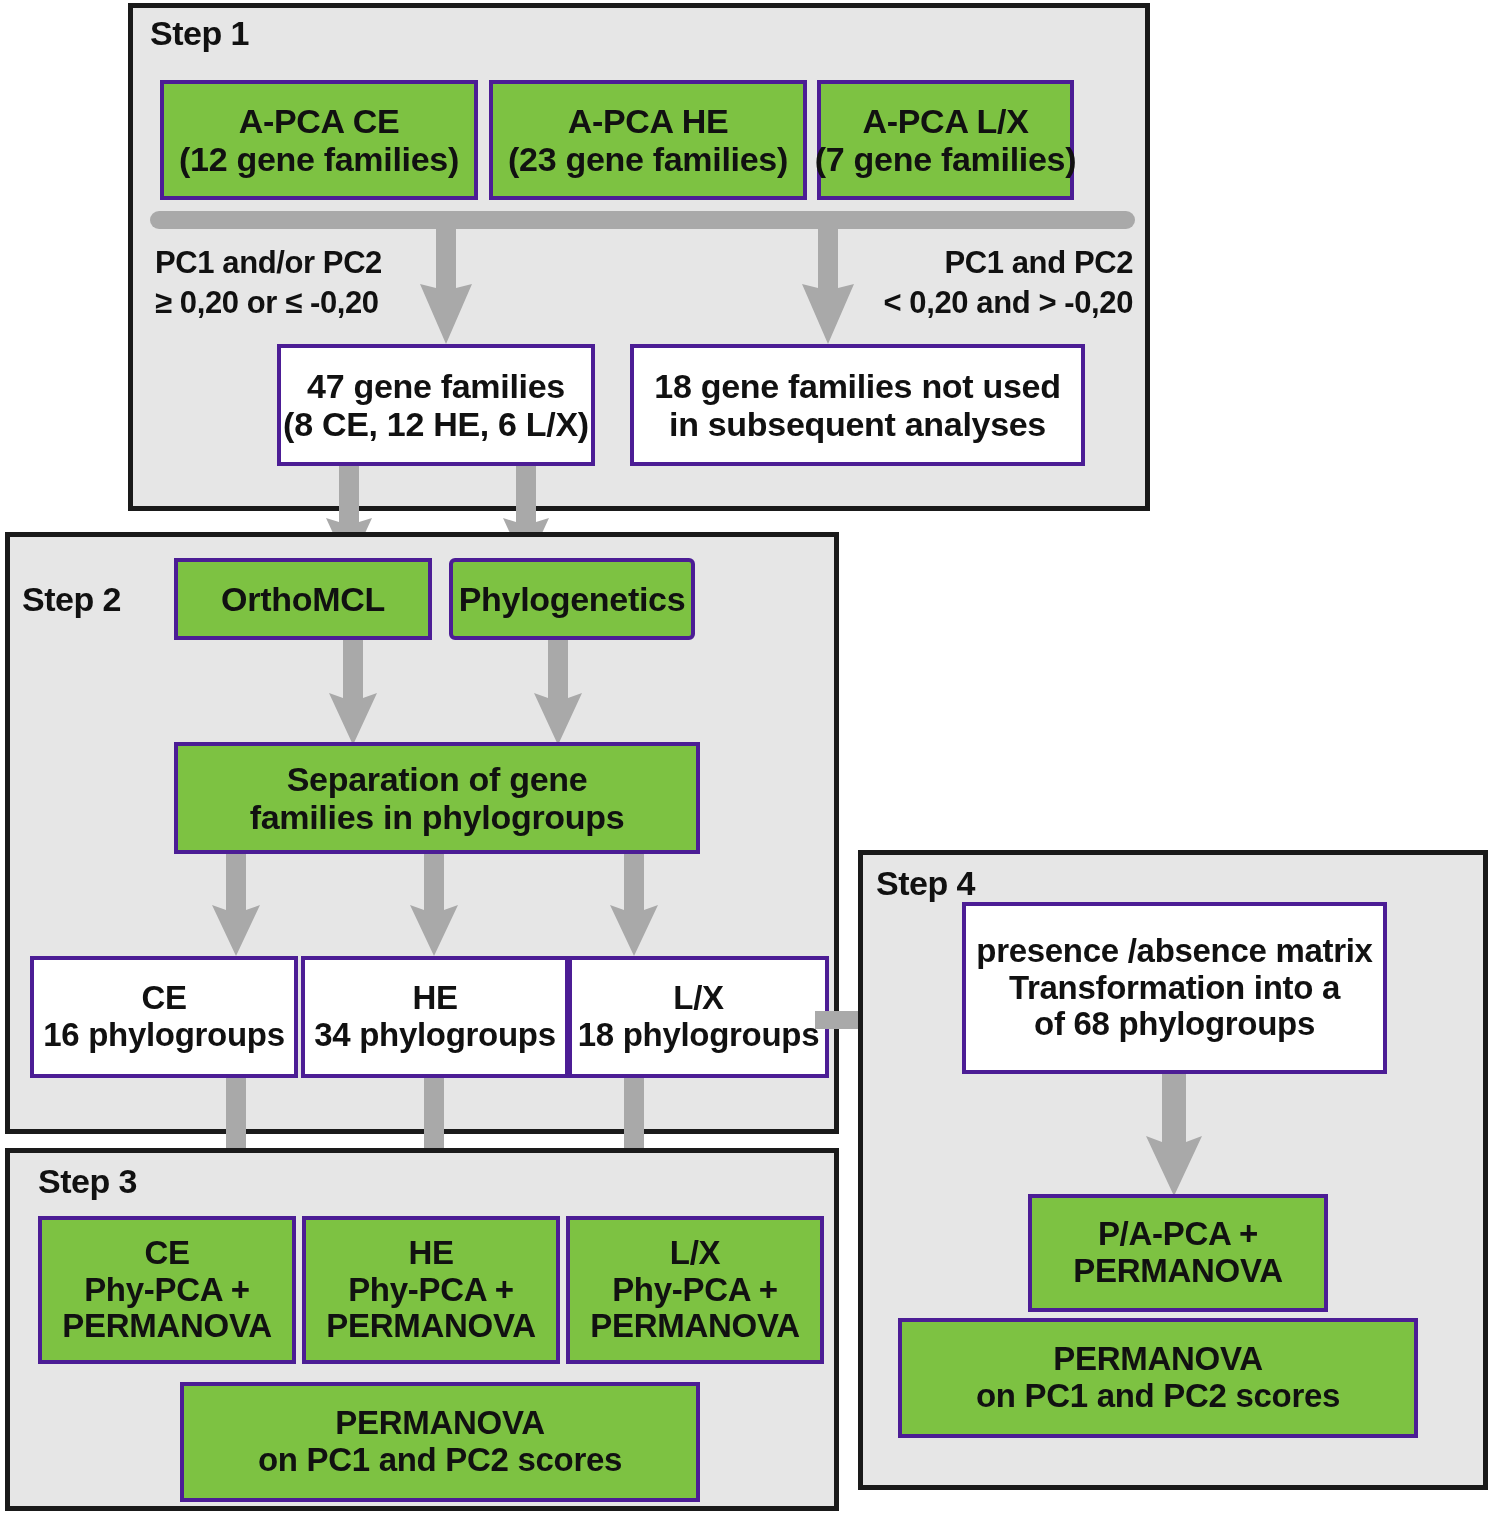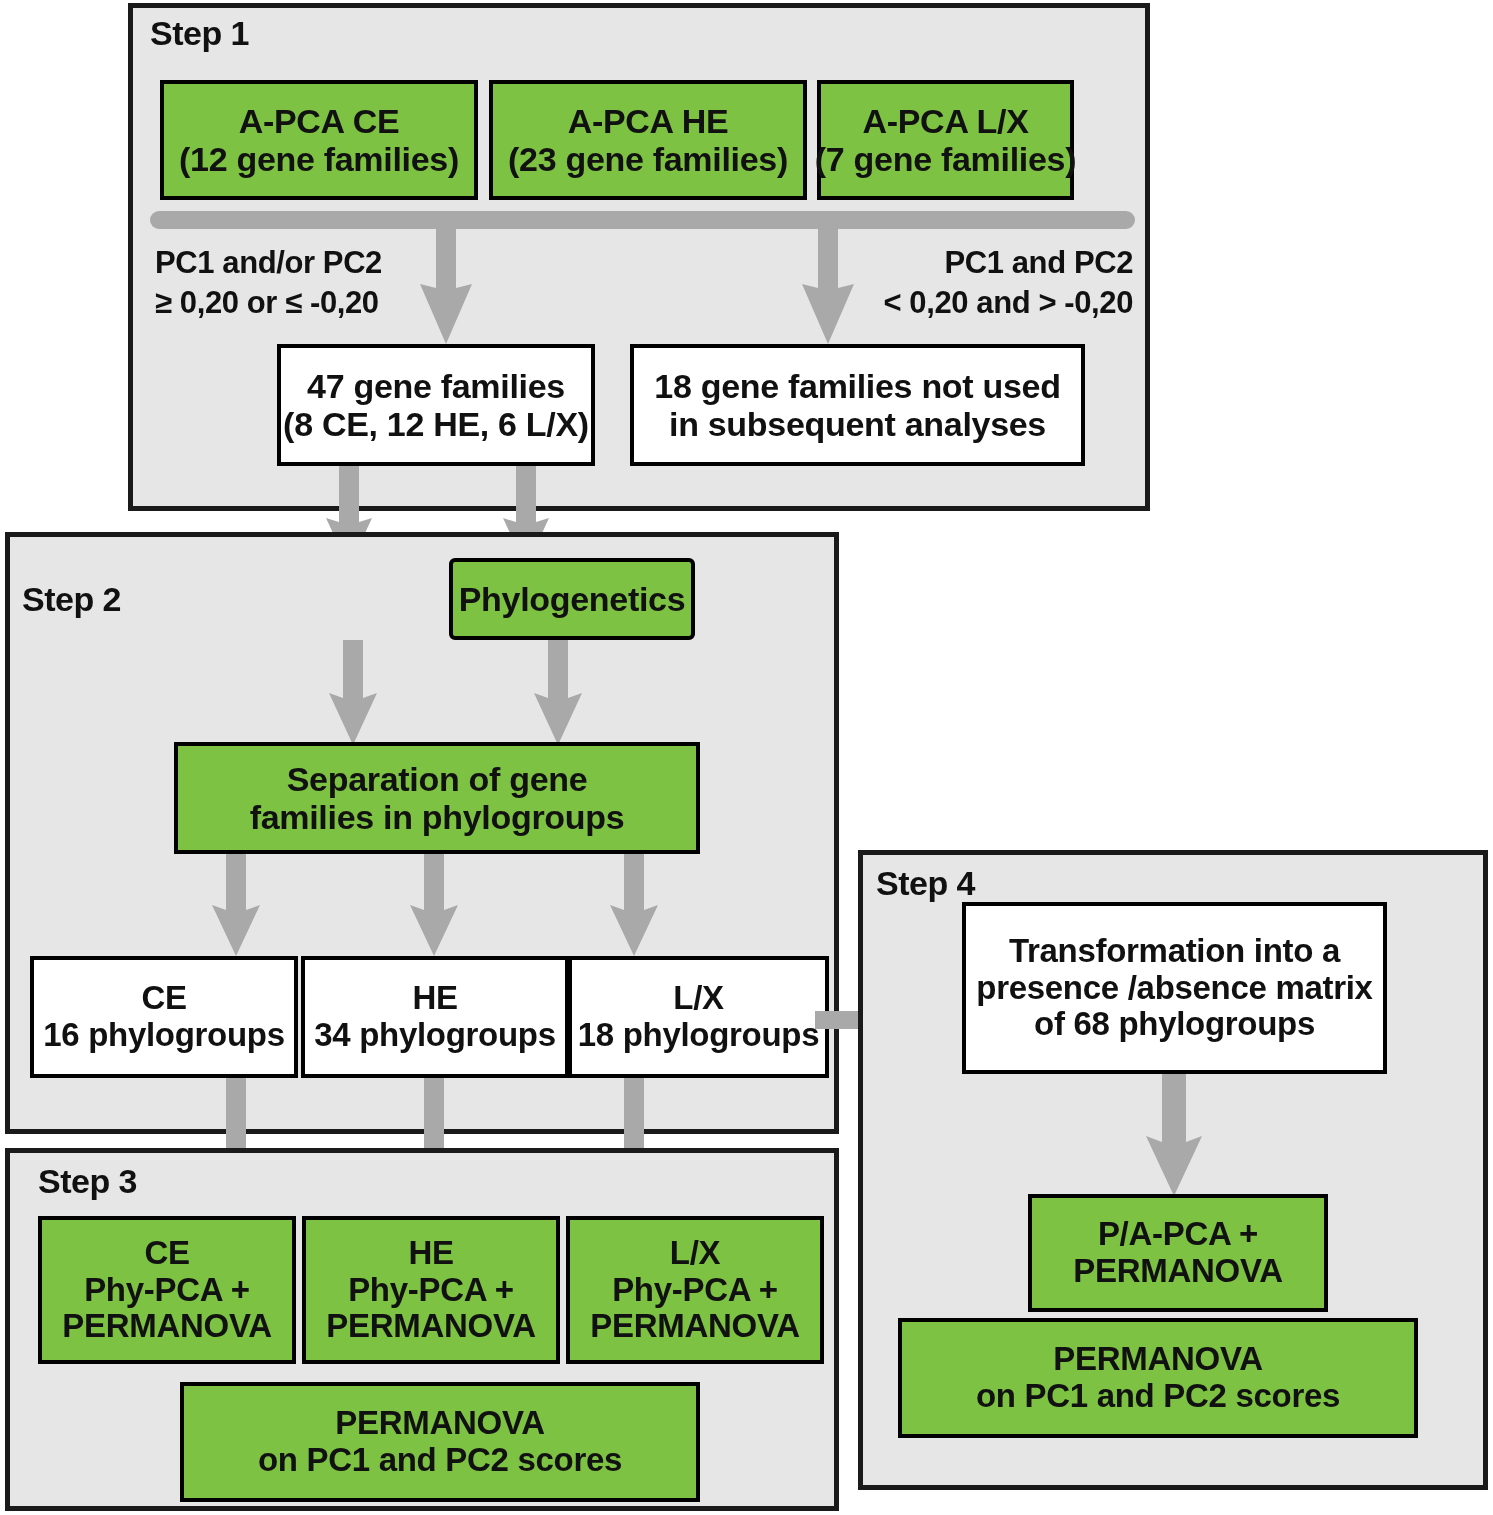--- a/index.html
+++ b/index.html
@@ -17,21 +17,21 @@
     font-weight:bold;
     font-size:34px;
     color:#111;
     letter-spacing:-0.5px;
     white-space:nowrap;
   }
 
   .node{
     position:absolute;
     box-sizing:border-box;
-    border:4px solid #000000;
+    border:4px solid #4c1d95;
     display:flex;
     flex-direction:column;
     align-items:center;
     justify-content:center;
     text-align:center;
     font-weight:bold;
     color:#111;
     line-height:1.12;
     letter-spacing:-0.3px;
   }
@@ -125,20 +125,23 @@
   </div>
   <div class="arrow" style="left:497px;top:466px;">
     <svg width="58" height="102" viewBox="0 0 58 102">
       <path d="M19 0 H39 V56 L52 52 L29 102 L6 52 L19 56 Z" fill="#a9a9a9"></path>
     </svg>
   </div>
 
   <div class="panel" style="left:5px;top:532px;width:834px;height:602px;"></div>
   <div class="panel-label" style="left:22px;top:552px;margin-top:28px;">Step 2</div>
 
+  <div class="node green fs34" style="left:174px;top:558px;width:258px;height:82px;">
+    <span class="ln">OrthoMCL</span>
+  </div>
 
   <div class="node green fs34" style="left:449px;top:558px;width:246px;height:82px;border-radius:6px;">
     <span class="ln">Phylogenetics</span>
   </div>
 
   <div class="arrow" style="left:322px;top:640px;">
     <svg width="62" height="105" viewBox="0 0 62 105">
       <path d="M21 0 H41 V58 L55 53 L31 105 L7 53 L21 58 Z" fill="#a9a9a9"></path>
     </svg>
   </div>
@@ -225,22 +228,22 @@
 
   <div class="node green fs33" style="left:180px;top:1382px;width:520px;height:120px;">
     <span class="ln">PERMANOVA</span>
     <span class="ln">on PC1 and PC2 scores</span>
   </div>
 
   <div class="panel" style="left:858px;top:850px;width:630px;height:640px;"></div>
   <div class="panel-label" style="left:876px;top:864px;">Step 4</div>
 
   <div class="node white fs33" style="left:962px;top:902px;width:425px;height:172px;">
+    <span class="ln">presence /absence matrix</span>
     <span class="ln">Transformation into a</span>
-    <span class="ln">presence /absence matrix</span>
     <span class="ln">of 68 phylogroups</span>
   </div>
 
   <div class="arrow" style="left:1138px;top:1074px;">
     <svg width="72" height="122" viewBox="0 0 72 122">
       <path d="M24 0 H48 V68 L64 62 L36 122 L8 62 L24 68 Z" fill="#a9a9a9"></path>
     </svg>
   </div>
 
   <div class="node green fs33" style="left:1028px;top:1194px;width:300px;height:118px;">

